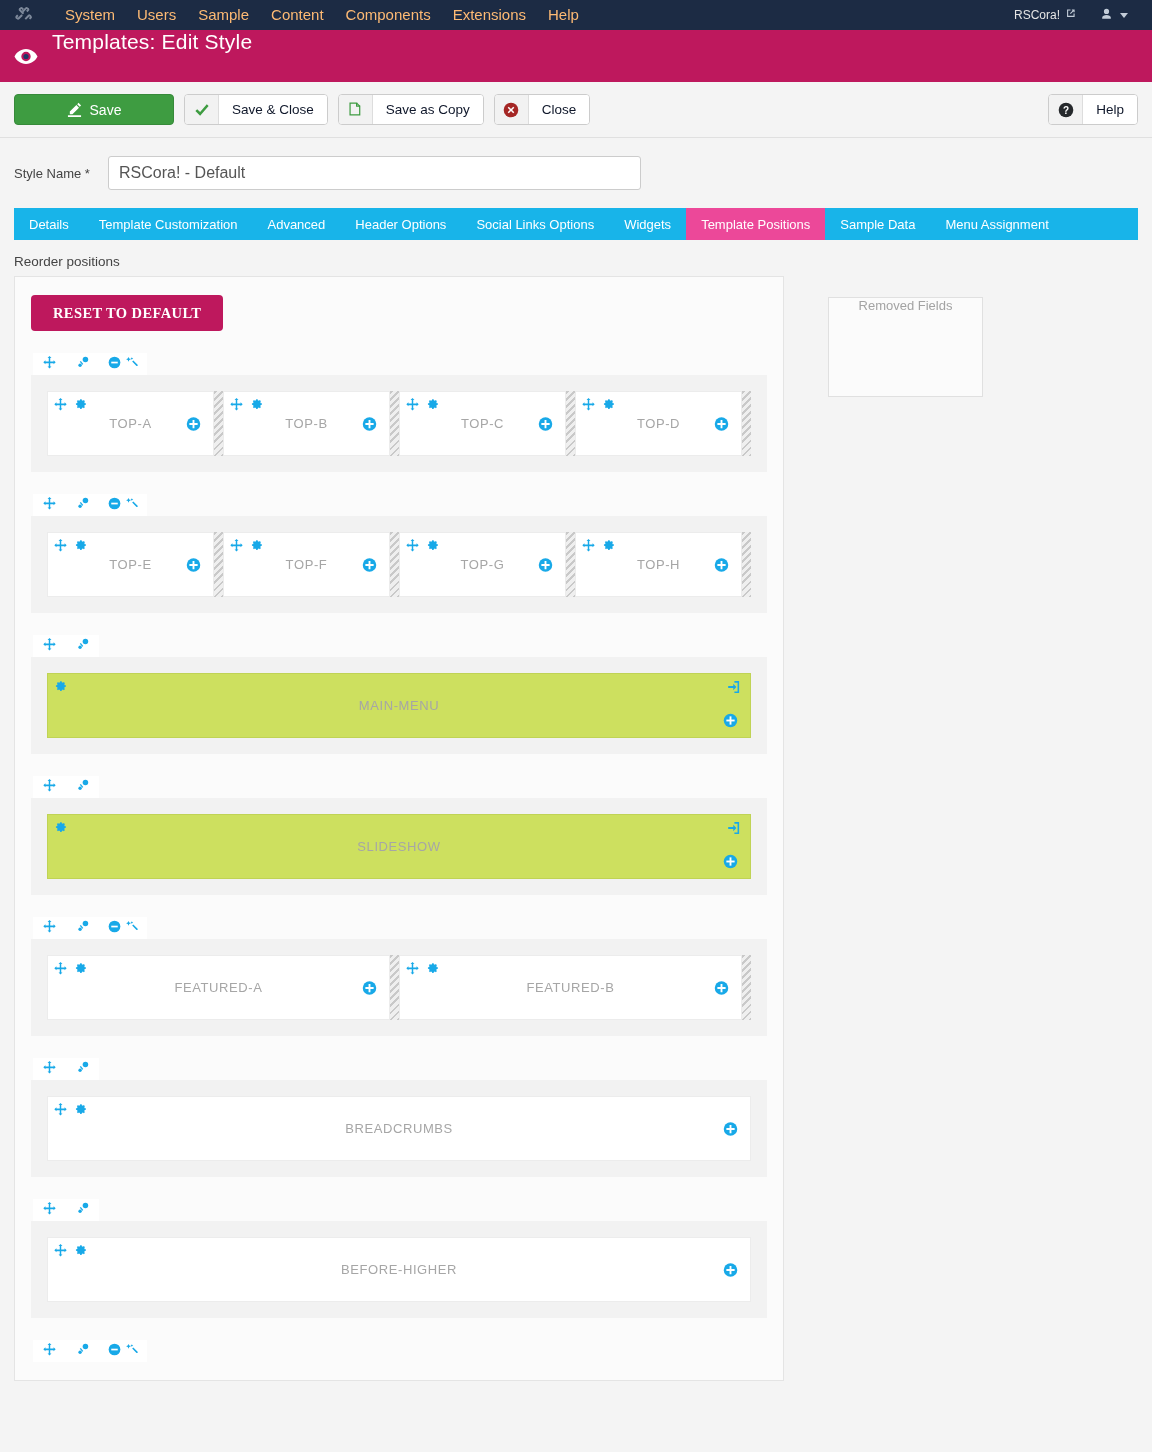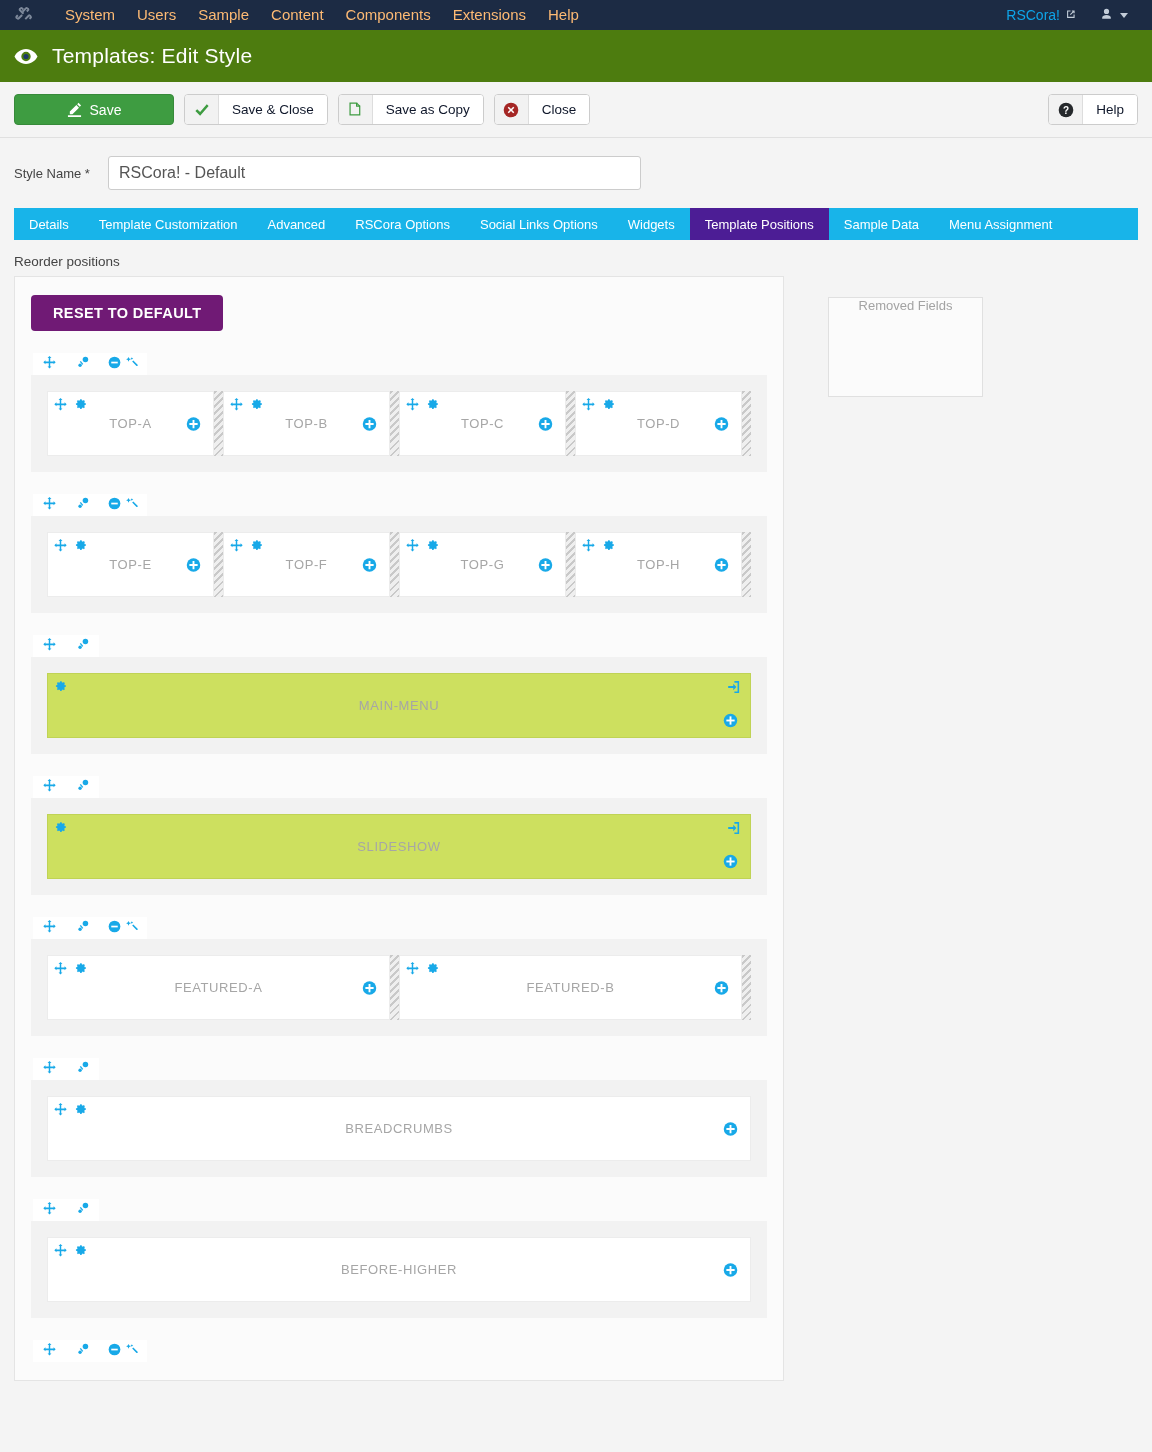--- a/index.html
+++ b/index.html
@@ -40,41 +40,40 @@
     white-space: nowrap;
   }
   .admin-bar-right {
     margin-left: auto;
     display: flex;
     align-items: center;
     gap: 0;
     padding-right: 4px;
   }
   .admin-bar-right .site-name {
-    color: #0ea5e9; font-size: 14px; padding-right: 6px;
+    color: #e5e5e5; font-size: 12px; padding-right: 6px;
     display: flex; align-items: flex-start; gap: 5px;
   }
   .admin-bar-right .user-box {
     display: flex; align-items: center; gap: 7px;
     padding: 0 6px 0 18px; color: #c2ccd8; font-size: 13px;
   }
   .caret-down {
     width: 0; height: 0;
     border-left: 4px solid transparent;
     border-right: 4px solid transparent;
     border-top: 5px solid #c2ccd8;
     display: inline-block;
   }
 
   
   .page-header {
     height: 52px;
-    background: #4d7c0f;
-    display: flex;
-    align-items: center;
+    background: #be185d;
+    display: flex;
     padding: 0 28px 0 14px;
     position: relative;
   }
   .page-header .eye-icon { margin-right: 14px; display:flex; align-items:center;}
   .page-header h1 {
     margin: 0;
     font-size: 21px;
     font-weight: normal;
     color: #fff;
     letter-spacing: .2px;
@@ -175,21 +174,21 @@
     font-size: 13px;
   }
   .tab {
     display: flex; align-items: center;
     padding: 0 15px;
     color: #fff;
     white-space: nowrap;
     cursor: pointer;
   }
   .tab.active {
-    background: #4c1d95;
+    background: #ec4899;
     color: #fff;
   }
 
   
   .content-wrap { padding: 14px 14px 0 14px; }
   .section-label {
     font-size: 13.5px;
     color: #444;
     margin-bottom: 7px;
   }
@@ -208,31 +207,31 @@
     border: 1px solid #e0e0e0;
     background: #fbfbfb;
     color: #a3a3a3;
     font-size: 13px;
     text-align: center;
     padding-top: 0;
     margin-top: 21px;
   }
 
   .btn-reset {
-    background: #701a75;
+    background: #be185d;
     color: #fff;
     border: none;
     border-radius: 4px;
     padding: 0 22px;
     height: 36px;
     font-size: 14.5px;
     font-weight: bold;
     letter-spacing: .4px;
     cursor: pointer;
-    font-family: Liberation Sans, sans-serif;
+    font-family: Liberation Serif, serif;
     display: inline-flex;
     align-items: center;
   }
 
   
   .row-block { margin-top: 22px; }
   .row-toolbar {
     display: flex;
     align-items: center;
     height: 22px;
@@ -427,21 +426,21 @@
     <span>Style Name</span>
     <span class="req">*</span>
   </label>
   <input class="text-input" type="text" value="RSCora! - Default" style="">
 </div>
 
 <div class="tabs">
   <div class="tab">Details</div>
   <div class="tab">Template Customization</div>
   <div class="tab">Advanced</div>
-  <div class="tab">RSCora Options</div>
+  <div class="tab">Header Options</div>
   <div class="tab">Social Links Options</div>
   <div class="tab">Widgets</div>
   <div class="tab active">Template Positions</div>
   <div class="tab">Sample Data</div>
   <div class="tab">Menu Assignment</div>
 </div>
 
 <div class="content-wrap">
   <div class="section-label">Reorder positions</div>
   <div class="layout-cols">

